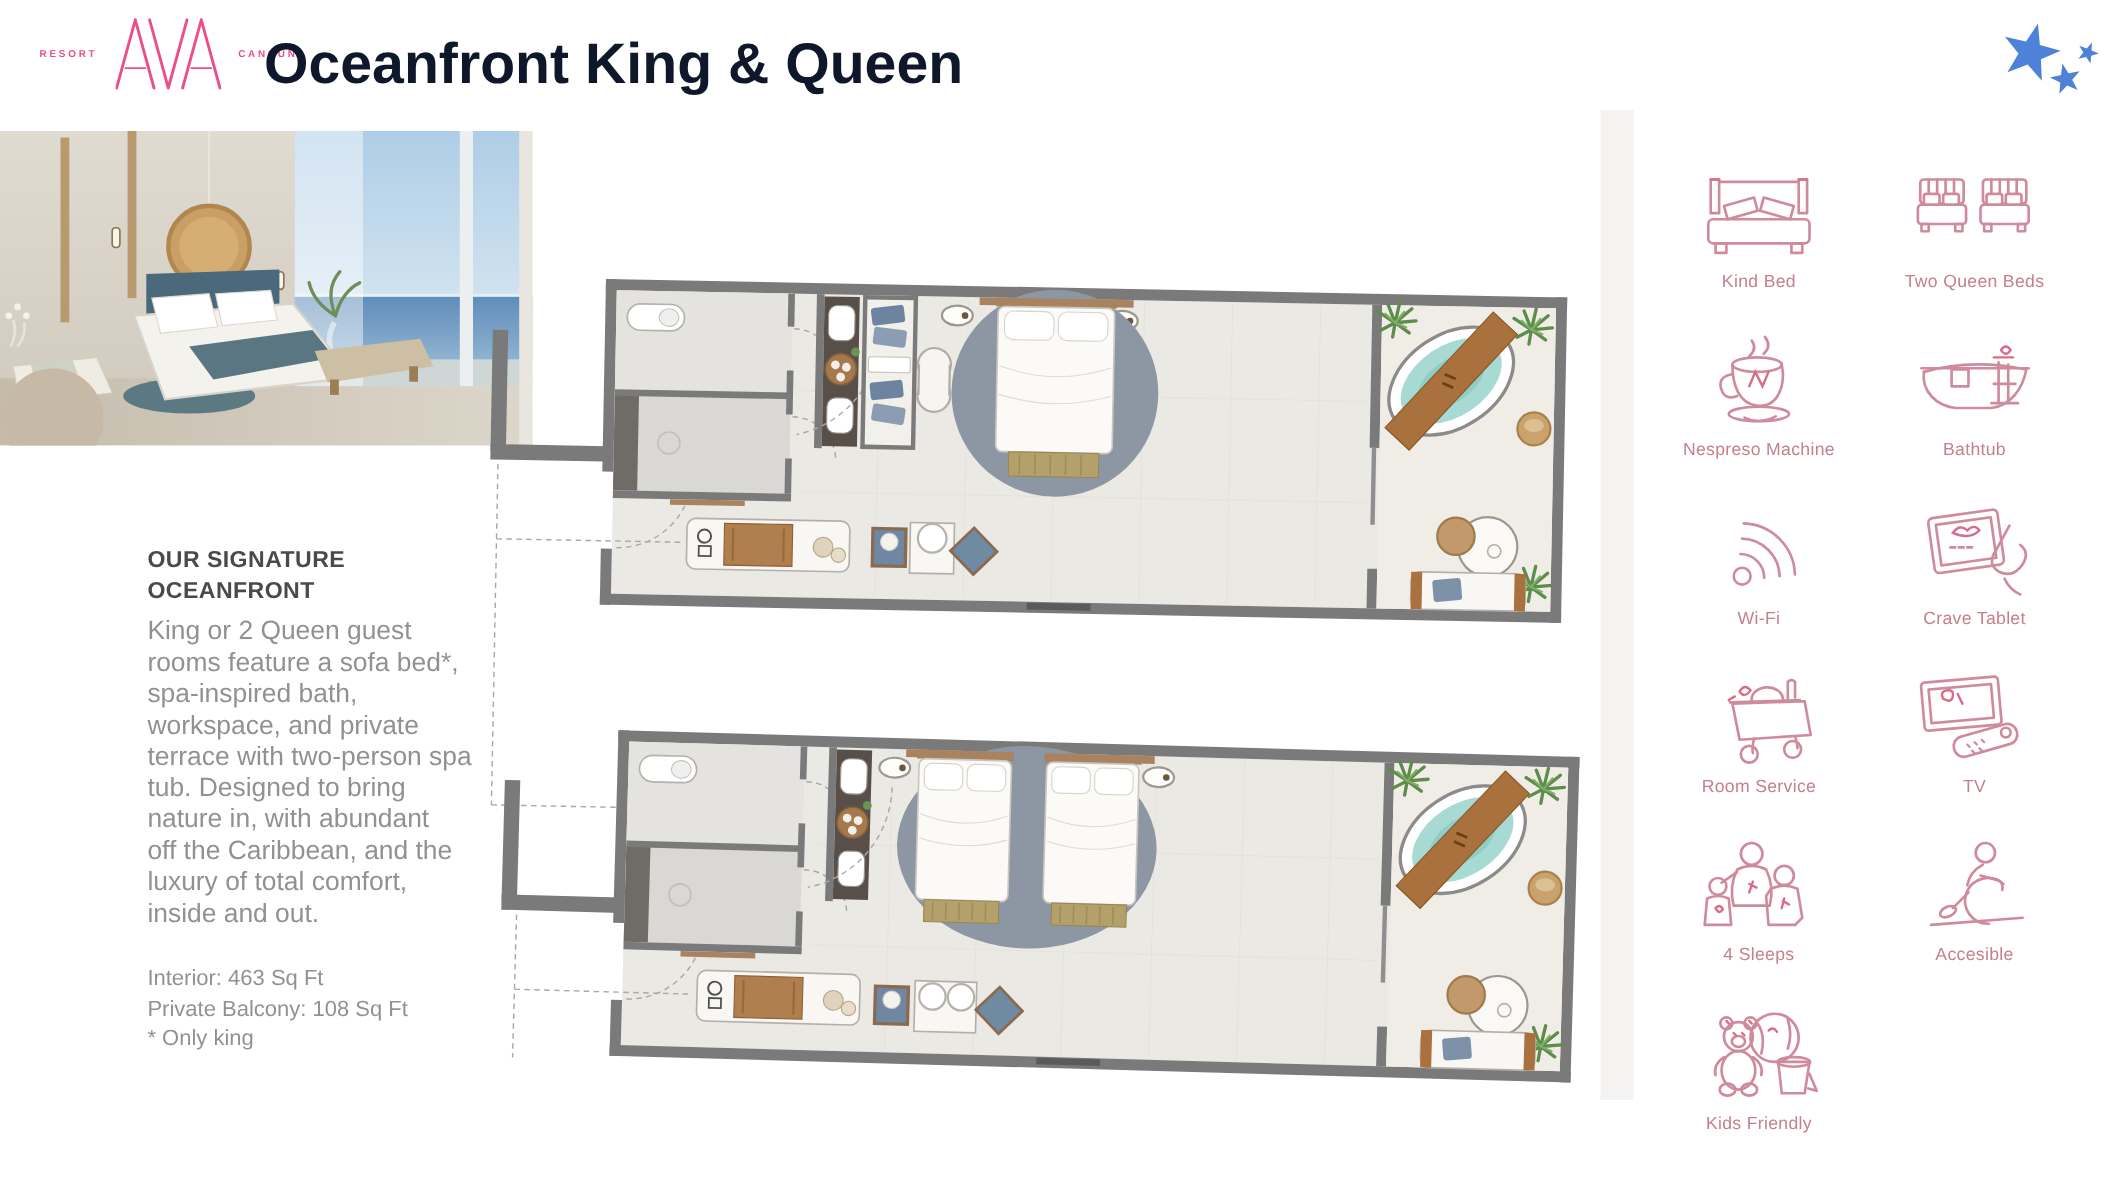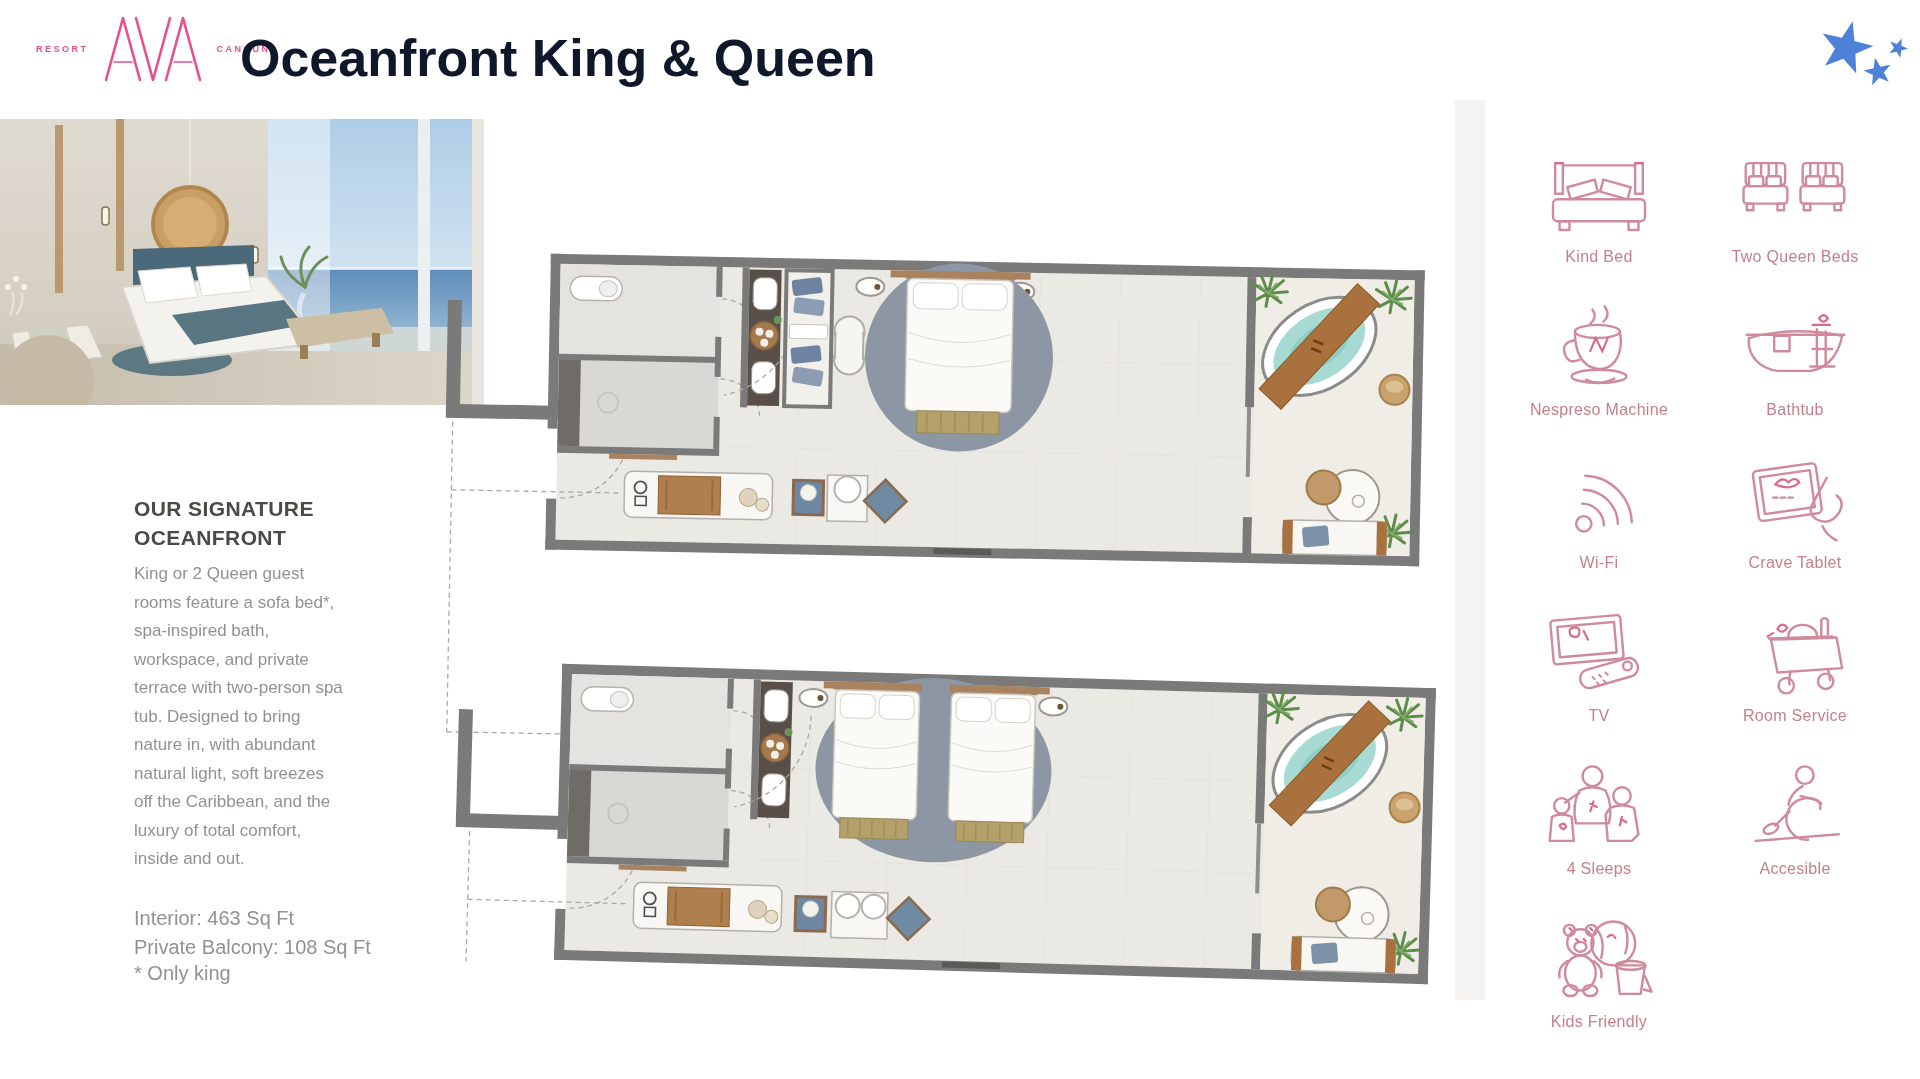--- a/index.html
+++ b/index.html
@@ -11,21 +11,21 @@
   .logo-side{font-size:9px;letter-spacing:2.5px;color:#ea4f8c;font-weight:700;}
   .page-title{position:absolute;left:240px;top:28px;font-size:52px;font-weight:700;color:#0f172a;
               letter-spacing:0px;}
   .stars{position:absolute;left:1806px;top:6px;}
 
   
   .photo{position:absolute;left:0;top:119px;width:484px;height:286px;}
   .textblock{position:absolute;left:134px;top:494px;width:300px;}
   .tb-heading{font-size:21px;font-weight:700;color:#474c47;letter-spacing:.4px;line-height:29px;}
   .tb-body{margin-top:8px;}
-  .tb-body div{font-size:17px;color:#8f938e;line-height:28.5px;}
+  .tb-body div{font-size:24px;color:#8f938e;line-height:28.5px;}
   .tb-specs{margin-top:30px;}
   .tb-specs div{font-size:20px;color:#8f938e;line-height:29px;}
   .tb-foot{font-size:20px;color:#8f938e;}
 
   
   .amenities{position:absolute;left:1501px;top:150px;width:404px;
              display:grid;grid-template-columns:196px 196px;grid-auto-rows:153px;}
   .amenity{display:flex;flex-direction:column;align-items:center;justify-content:flex-start;}
   .amenity svg{width:110px;height:92px;}
   .amenity-label{margin-top:6px;font-size:16px;color:#c5808b;letter-spacing:.3px;white-space:nowrap;}
@@ -162,21 +162,20 @@
       <div>OCEANFRONT</div>
     </div>
     <div class="tb-body">
         <div>King or 2 Queen guest</div>
         <div>rooms feature a sofa bed*,</div>
         <div>spa-inspired bath,</div>
         <div>workspace, and private</div>
         <div>terrace with two-person spa</div>
         <div>tub. Designed to bring</div>
         <div>nature in, with abundant</div>
-        <div>natural light, soft breezes</div>
         <div>off the Caribbean, and the</div>
         <div>luxury of total comfort,</div>
         <div>inside and out.</div>
       </div>
     <div class="tb-specs">
         <div>Interior: 463 Sq Ft</div>
         <div>Private Balcony: 108 Sq Ft</div>
       </div>
     <div class="tb-foot">* Only king</div>
   </div>
@@ -387,29 +386,29 @@
         <div class="amenity-label">Wi-Fi</div>
       </div>
       <div class="amenity">
         <svg viewBox="0 0 100 84">
           <use href="#crave-tablet-icon"></use>
         </svg>
         <div class="amenity-label">Crave Tablet</div>
       </div>
       <div class="amenity">
         <svg viewBox="0 0 100 84">
+          <use href="#room-service-icon"></use>
+        </svg>
+        <div class="amenity-label">Room Service</div>
+      </div>
+      <div class="amenity">
+        <svg viewBox="0 0 100 84">
           <use href="#tv-icon"></use>
         </svg>
         <div class="amenity-label">TV</div>
-      </div>
-      <div class="amenity">
-        <svg viewBox="0 0 100 84">
-          <use href="#room-service-icon"></use>
-        </svg>
-        <div class="amenity-label">Room Service</div>
       </div>
       <div class="amenity">
         <svg viewBox="0 0 100 84">
           <use href="#four-sleeps-icon"></use>
         </svg>
         <div class="amenity-label">4 Sleeps</div>
       </div>
       <div class="amenity">
         <svg viewBox="0 0 100 84">
           <use href="#accessible-icon"></use>

